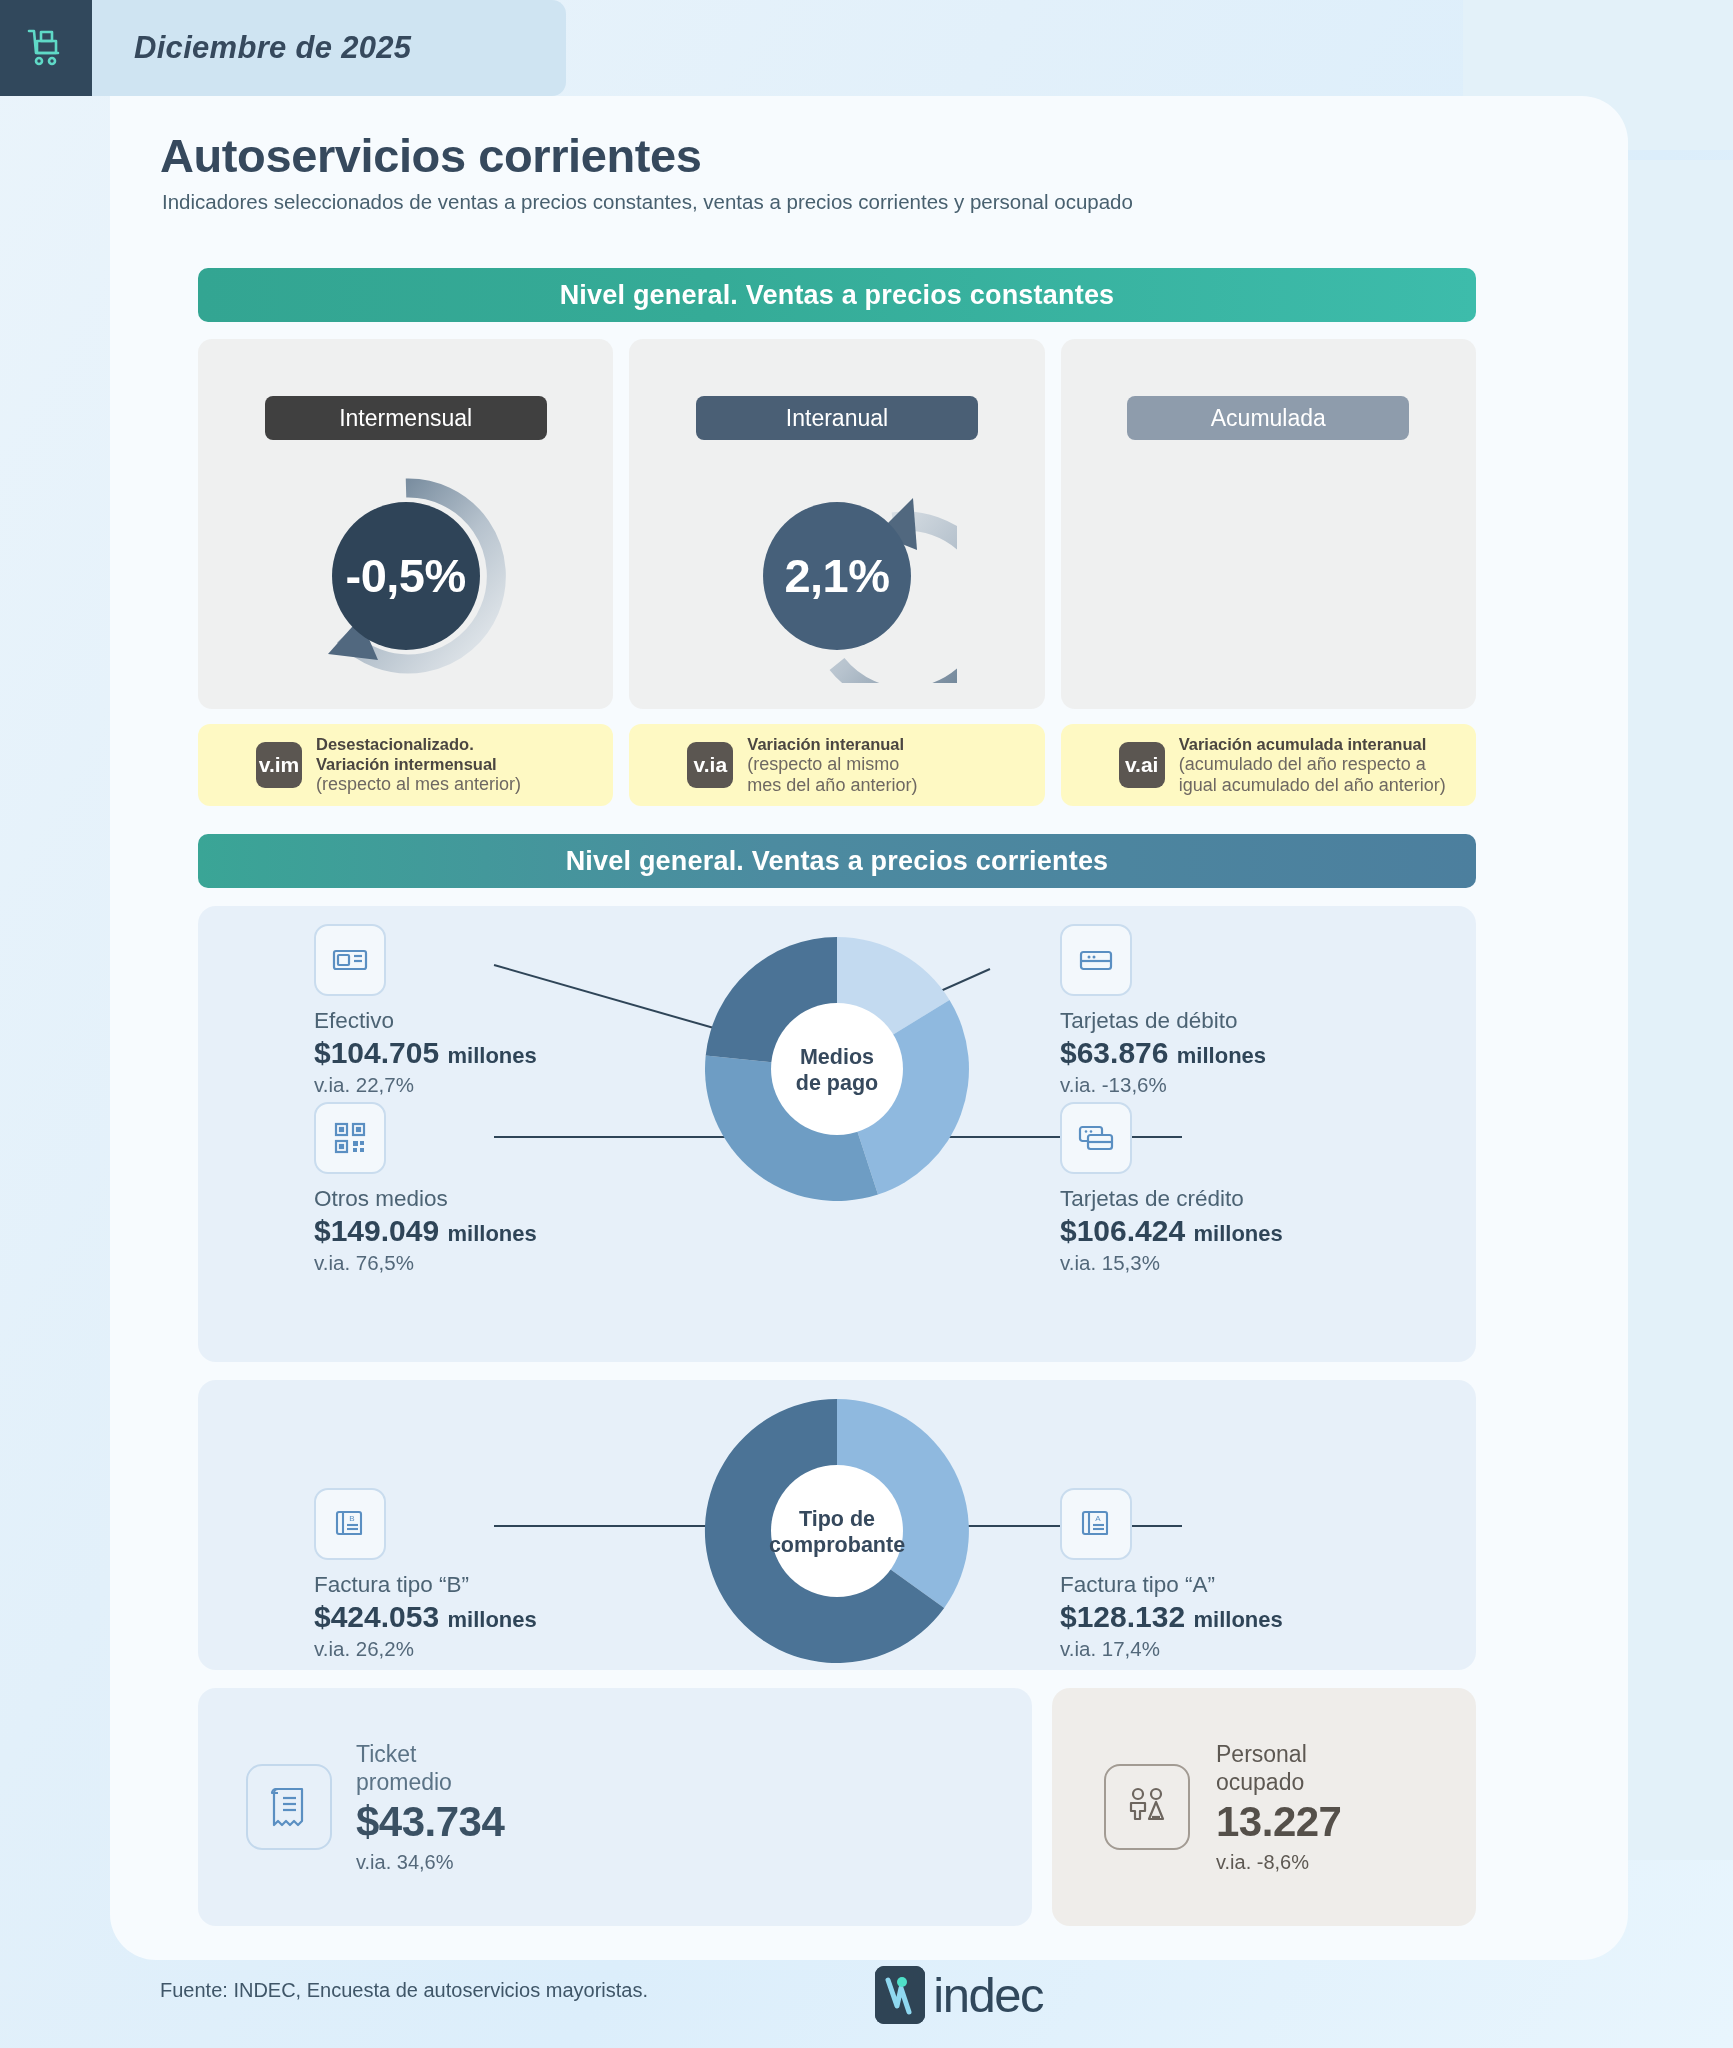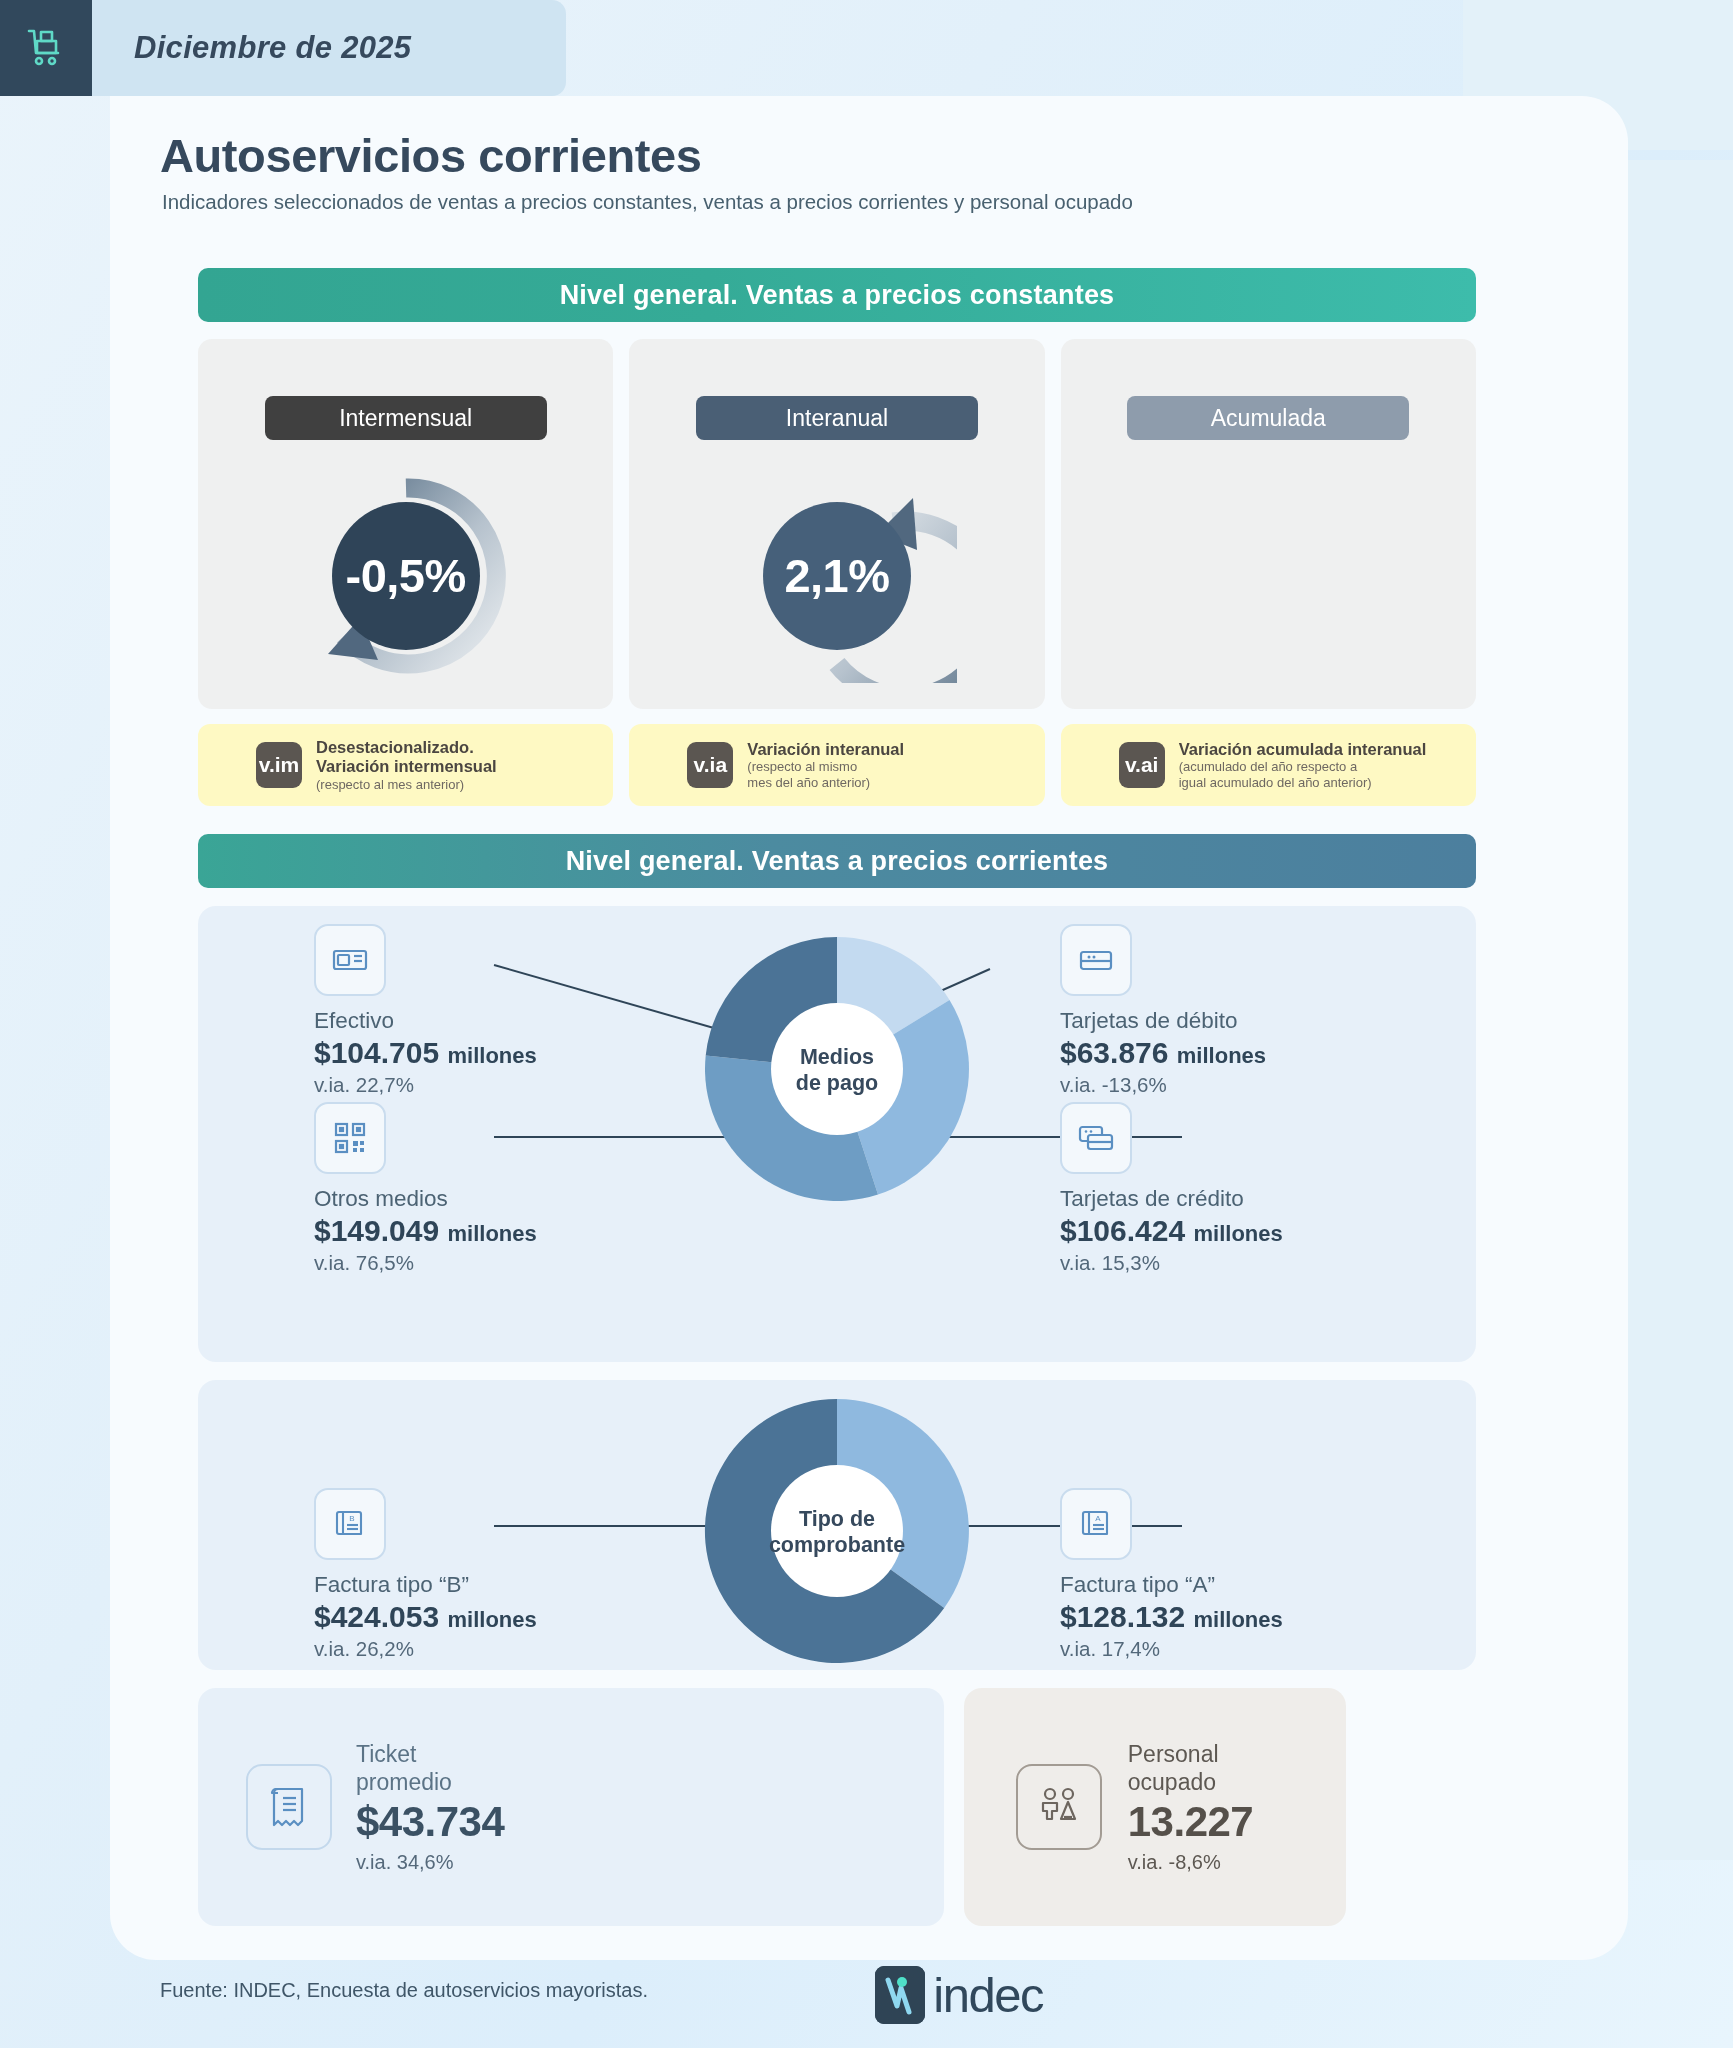--- a/index.html
+++ b/index.html
@@ -131,21 +131,21 @@
     display: flex; align-items: center; padding-left: 58px; gap: 14px;
   }
   .legend-tag {
     width: 46px; height: 46px; border-radius: 9px;
     background: #5b5651; color: #fff;
     display: flex; align-items: center; justify-content: center;
     font-size: 21px; font-weight: bold; flex: none;
   }
   .legend-text { line-height: 1.16; }
   .legend-text .lt-strong { font-size: 16.5px; font-weight: bold; color: #4b4641; }
-  .legend-text .lt-sub    { font-size: 13px; color: #6e6862; }
+  .legend-text .lt-sub    { font-size: 18px; color: #6e6862; }
 
   
   .panel {
     position: absolute; left: 88px; width: 1278px;
     background: #e7f0f9; border-radius: 18px;
   }
   #panel-medios     { top: 810px;  height: 456px; }
   #panel-comprobante{ top: 1284px; height: 290px; }
 
   .donut-wrap { position: absolute; left: 50%; transform: translateX(-50%); }
@@ -162,21 +162,21 @@
     border-radius: 14px; background: #f3f8fc;
     display: flex; align-items: center; justify-content: center;
   }
   .item .it-label { font-size: 22.5px; color: #4c6374; margin-top: 12px; }
   .item .it-value { font-size: 30px; font-weight: bold; color: #2f4558; margin-top: 2px; }
   .item .it-value .unit { font-size: 22px; }
   .item .it-via   { font-size: 20.5px; color: #53687a; margin-top: 3px; }
 
   
   .tiles { position: absolute; left: 88px; top: 1592px;
-    width: 1148px; display: flex; gap: 20px; }
+    width: 1278px; display: flex; gap: 20px; }
   .tile-blue {
     width: 834px; height: 238px; background: #e7f0f9; border-radius: 18px;
     display: flex; align-items: center; padding-left: 48px; gap: 110px;
   }
   .tile-grey {
     width: 424px; height: 238px; background: #efedea; border-radius: 18px;
     display: flex; align-items: center; padding-left: 52px; gap: 26px;
   }
   .tile-item { display: flex; align-items: center; gap: 24px; }
   .tile-icon {

